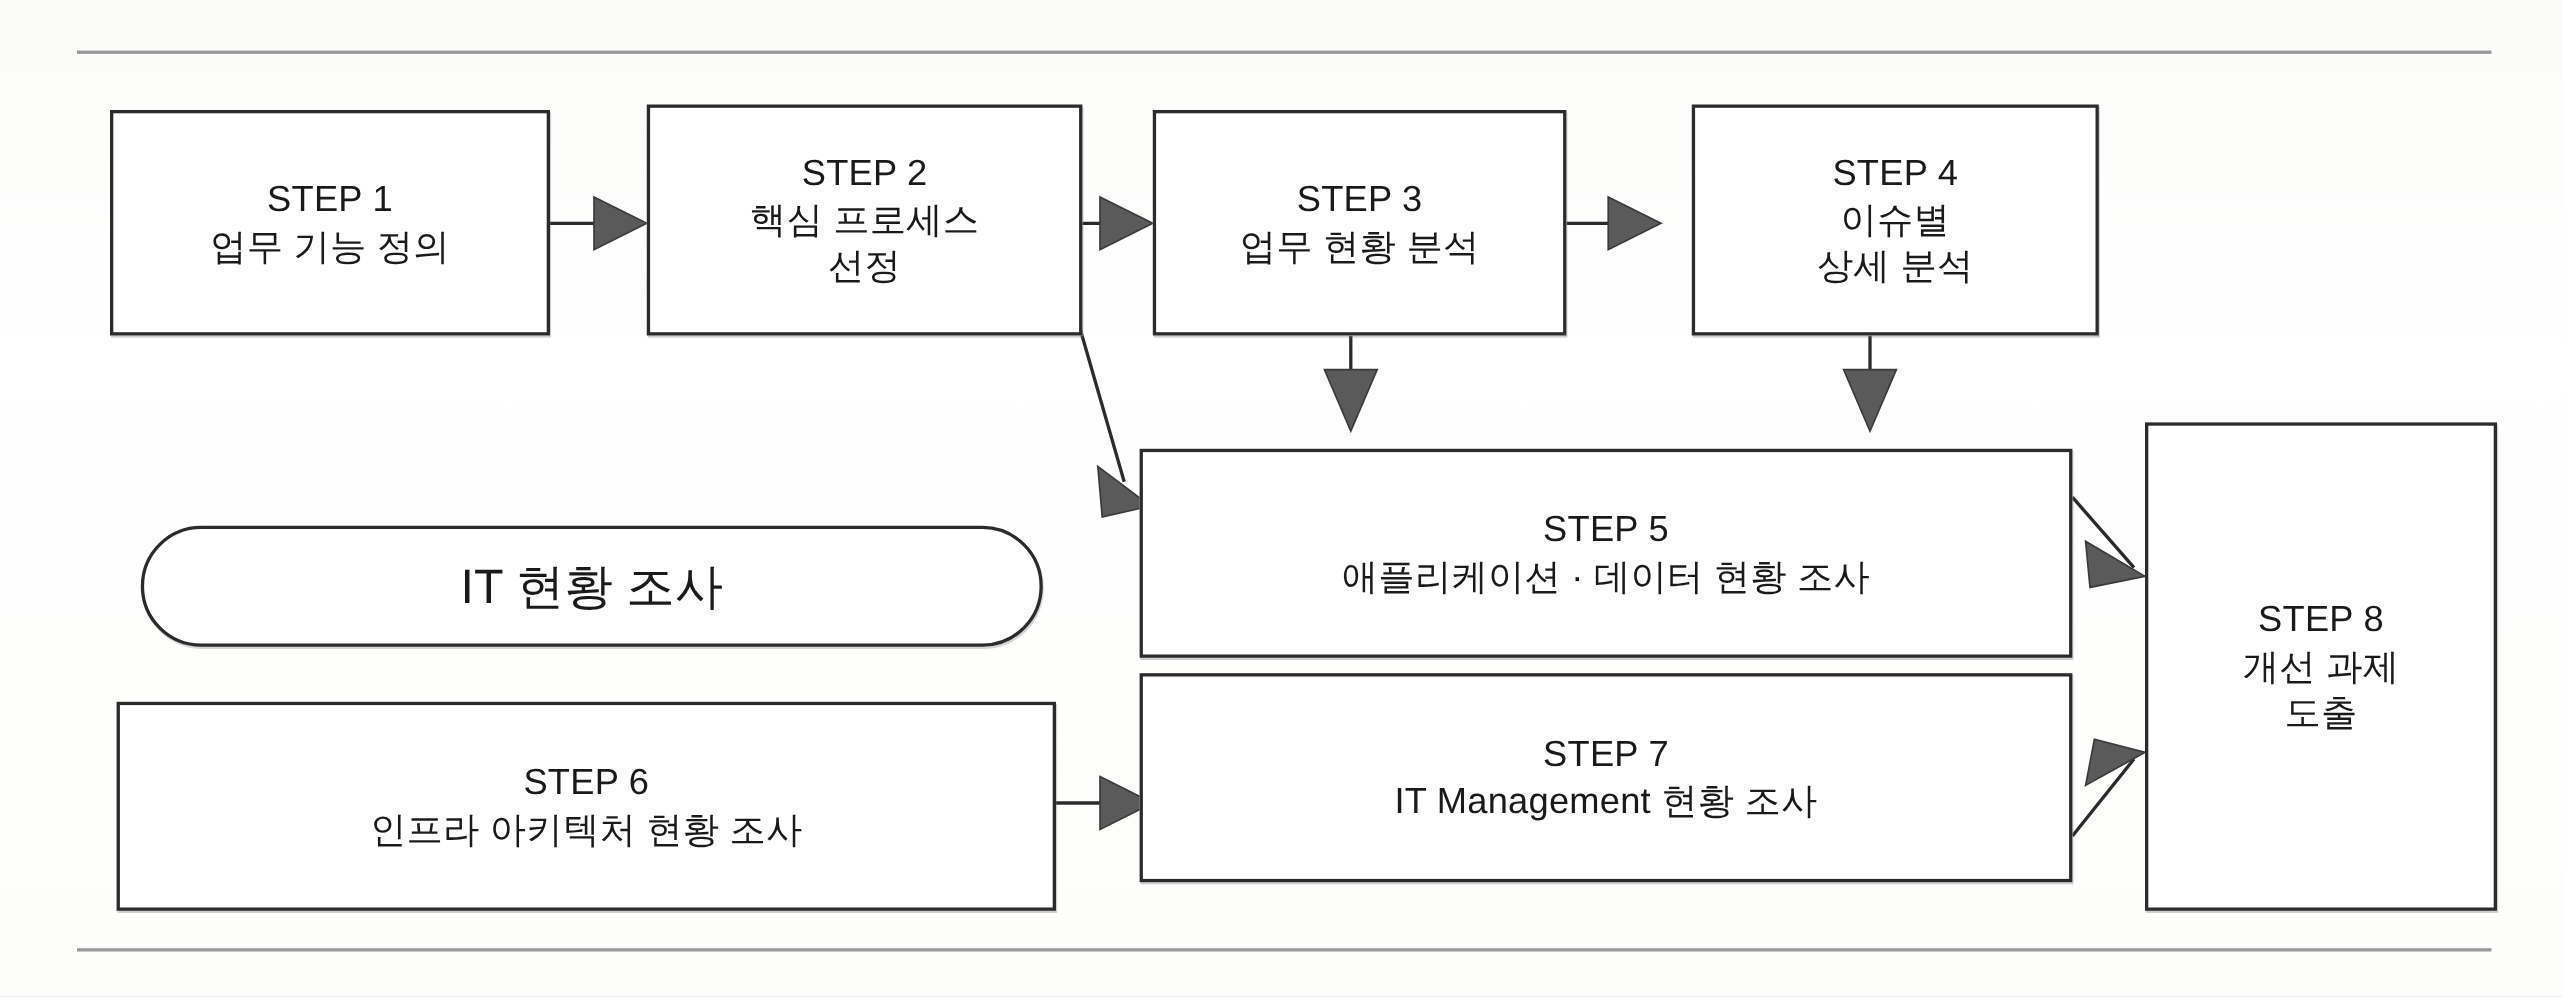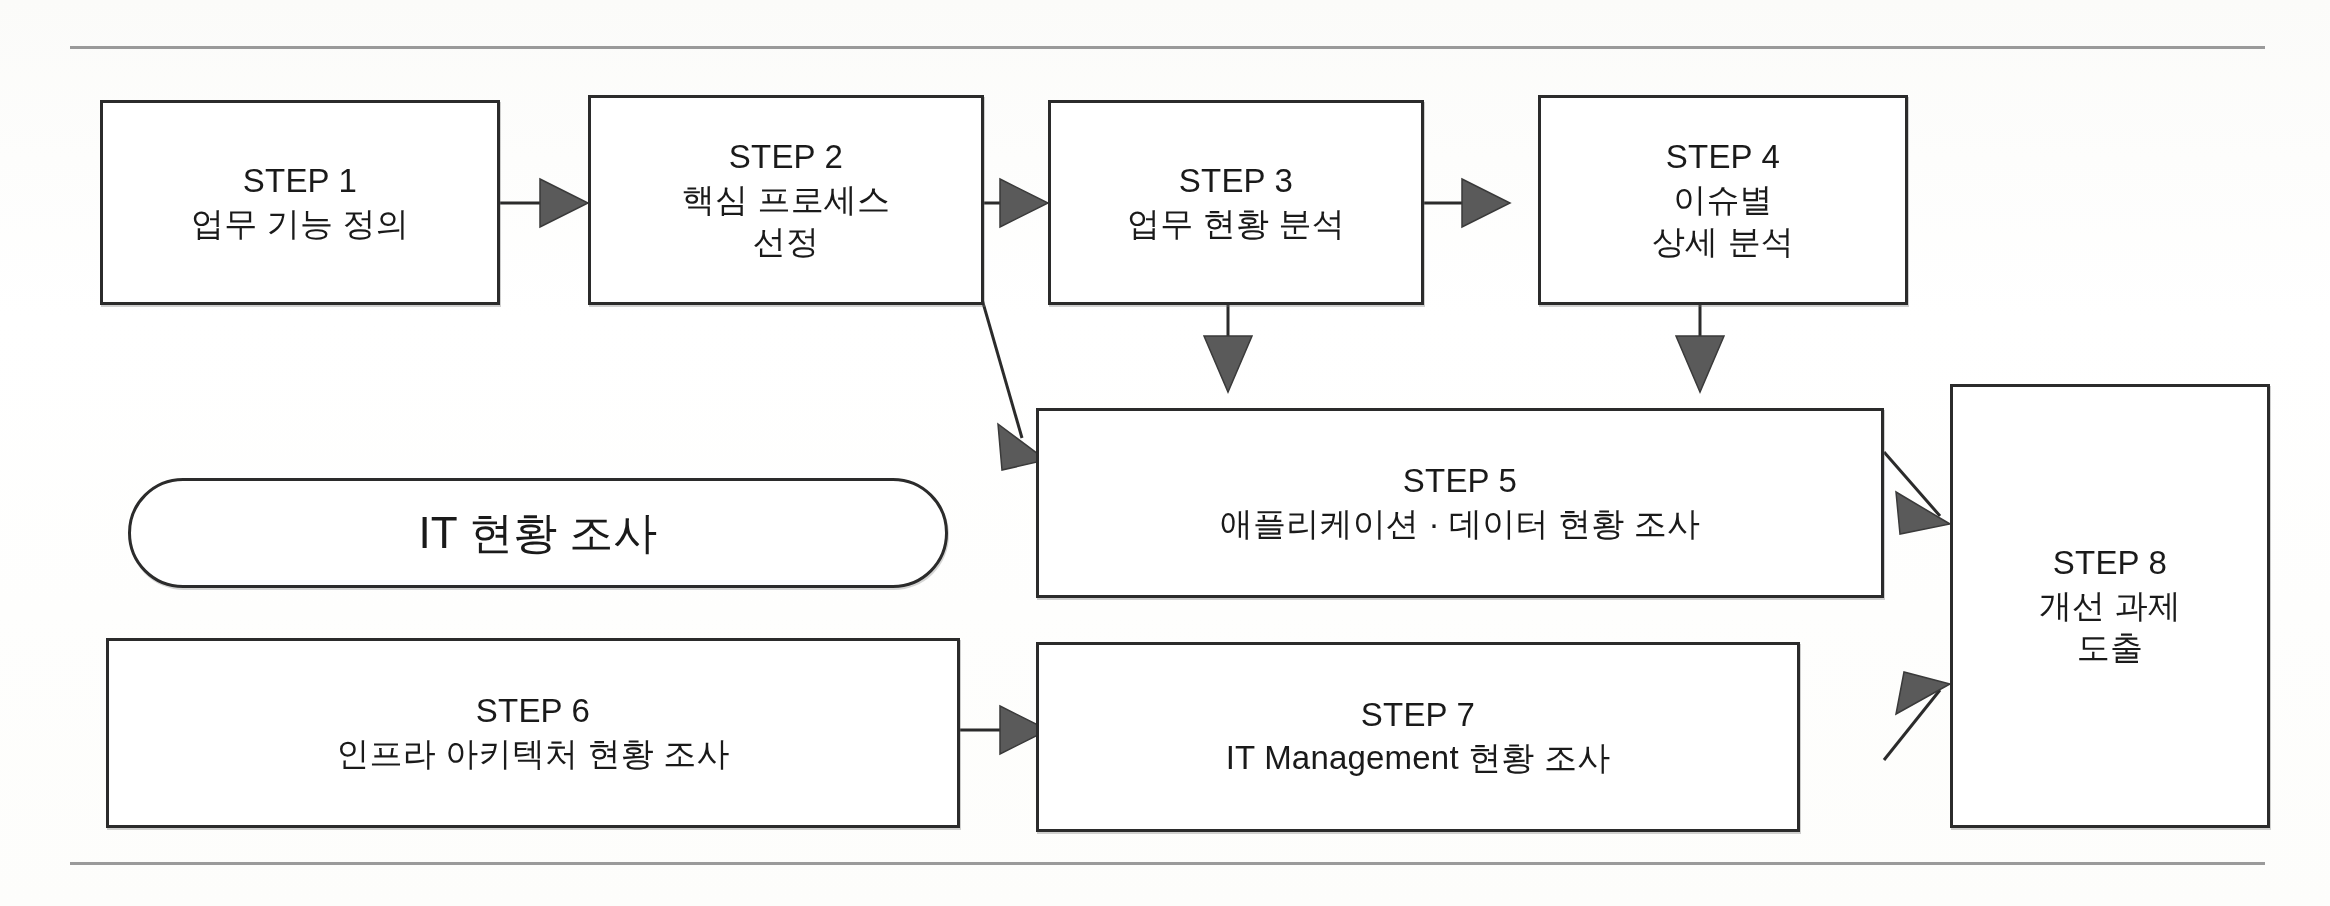--- a/index.html
+++ b/index.html
@@ -188,18 +188,18 @@
     <span class="ln title">STEP 8</span>
     <span class="ln body">개선 과제</span>
     <span class="ln body">도출</span>
   </div>
 
   <div class="node" style="left:106px; top:638px; width:854px; height:190px;">
     <span class="ln title">STEP 6</span>
     <span class="ln body">인프라 아키텍처 현황 조사</span>
   </div>
 
-  <div class="node" style="left:1036px; top:642px; width:764px; height:190px;">
+  <div class="node" style="left:1036px; top:612px; width:848px; height:190px;">
     <span class="ln title">STEP 7</span>
     <span class="ln body">IT Management 현황 조사</span>
   </div>
 
 </div>
 
 </body></html>

